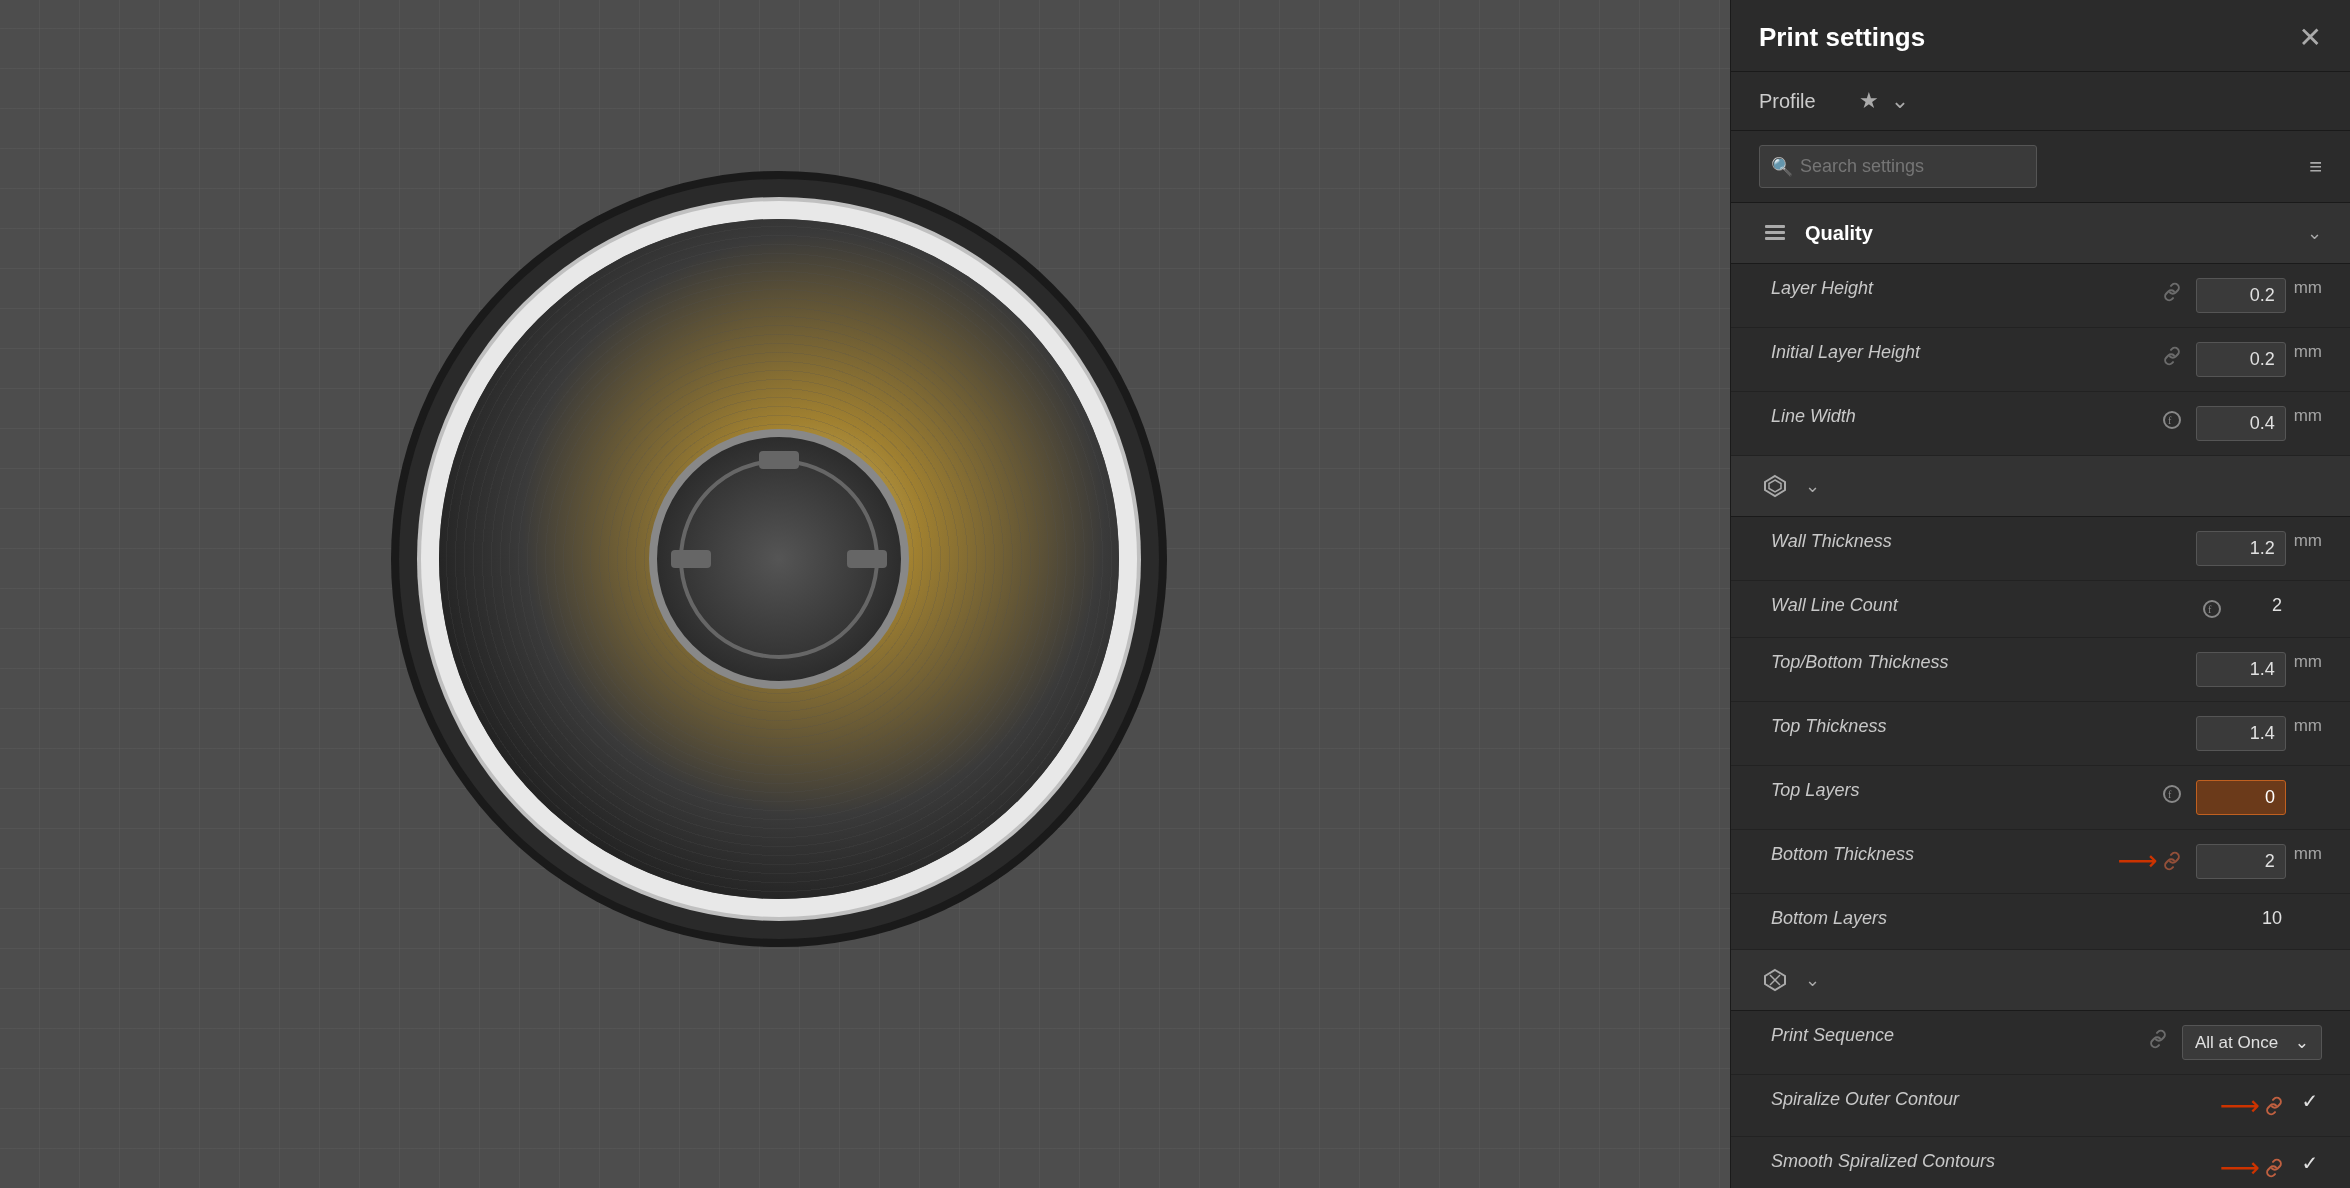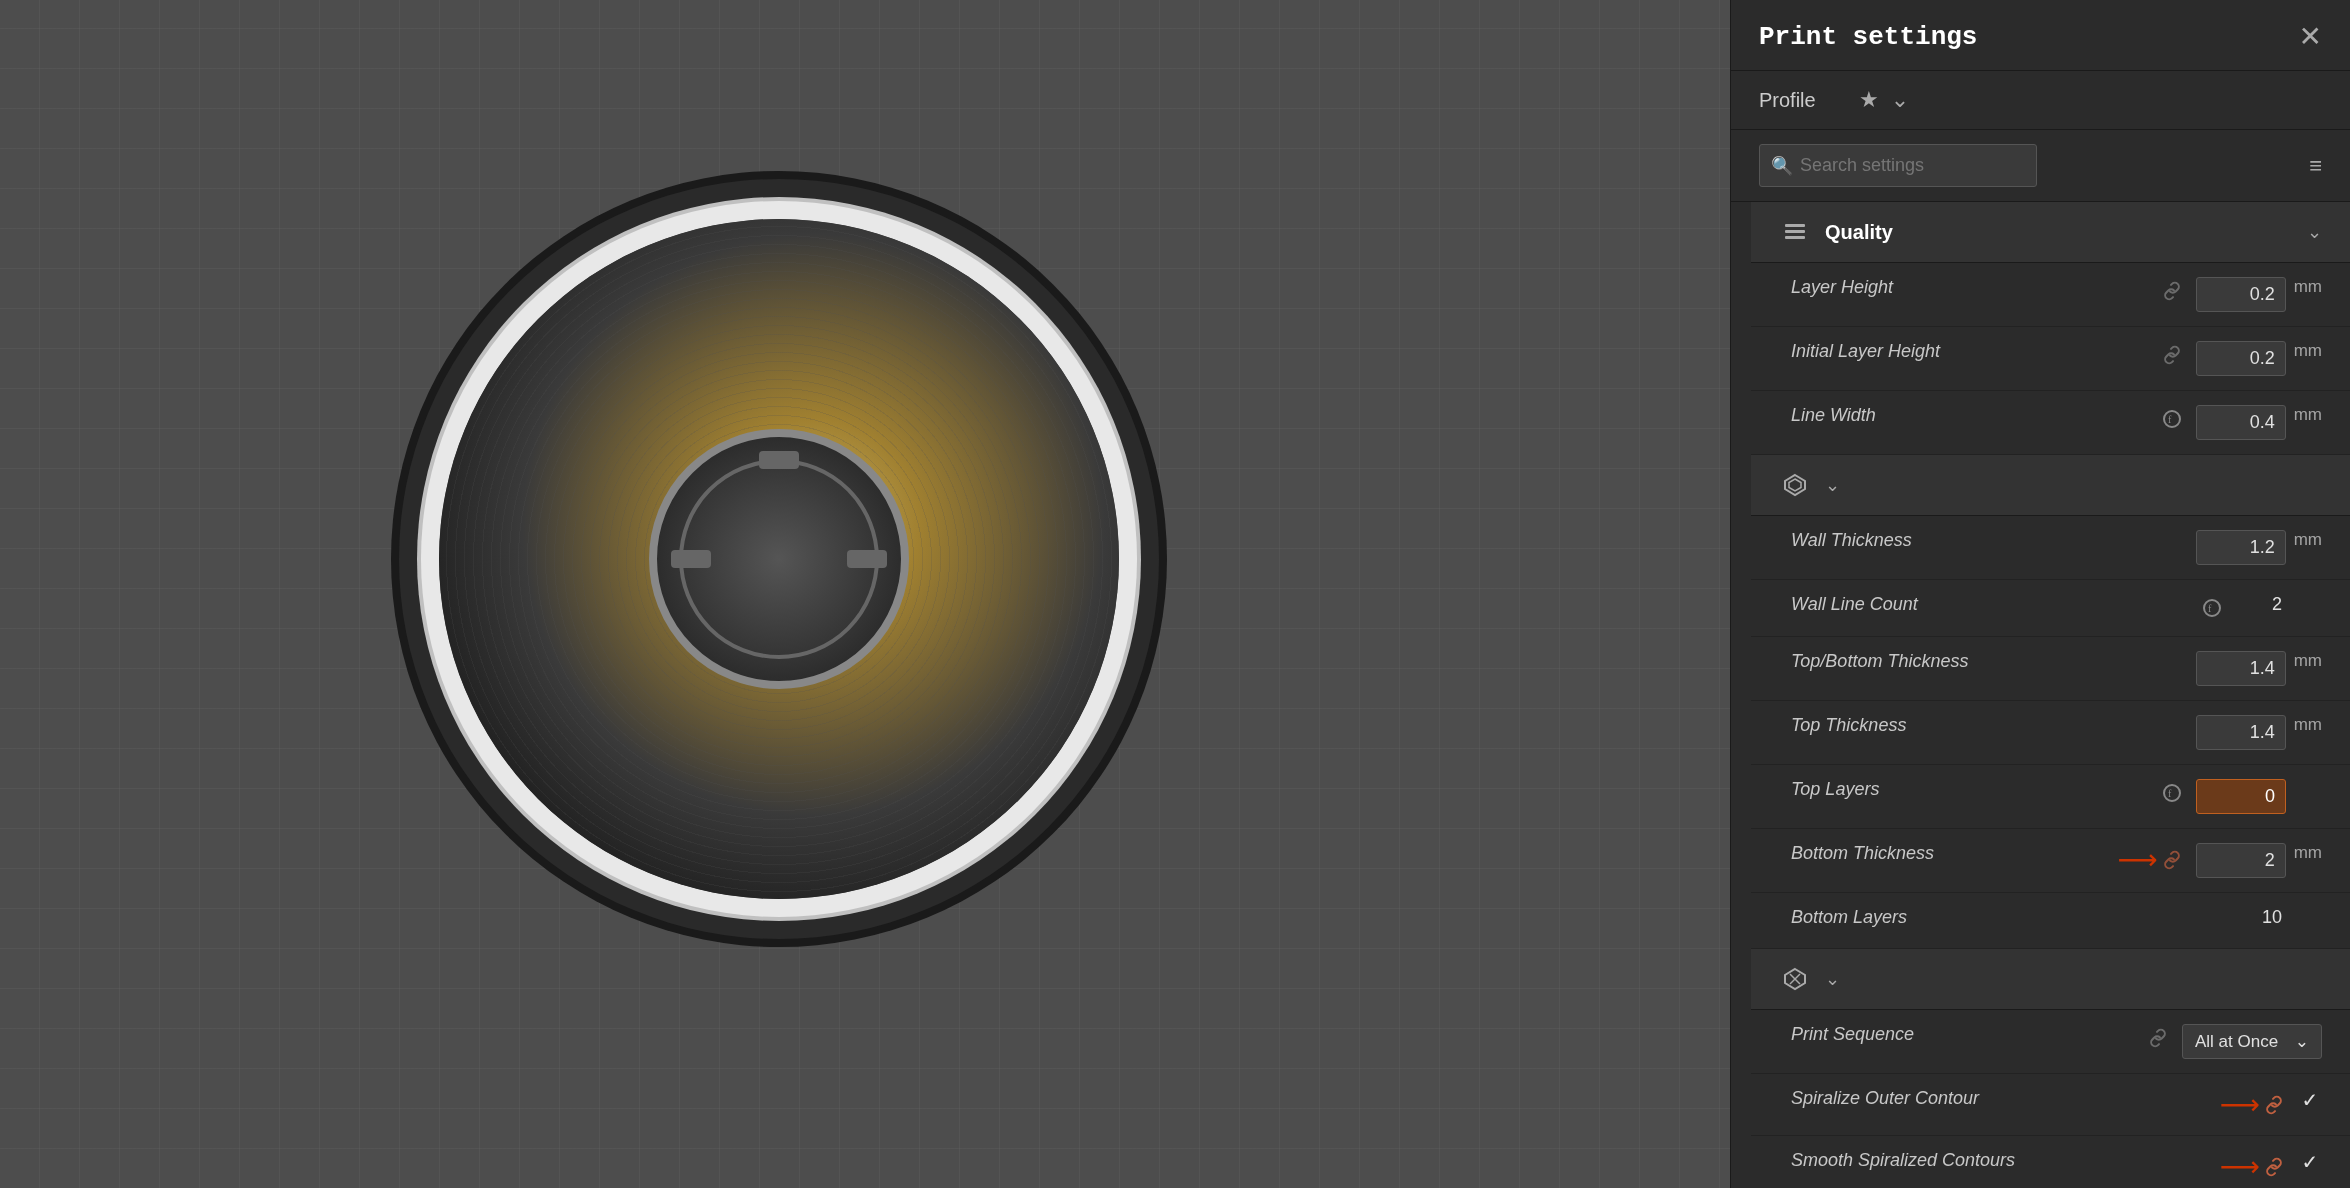--- a/index.html
+++ b/index.html
@@ -112,21 +112,20 @@
       align-items: center;
       justify-content: space-between;
       padding: 22px 28px 18px 28px;
       border-bottom: 1px solid #1a1a1a;
     }
 
     .panel-title {
       font-size: 26px;
       font-weight: 600;
       color: #ffffff;
-      font-family: Liberation Mono, monospace;
     }
 
     .close-btn {
       font-size: 28px;
       color: #aaa;
       cursor: pointer;
       line-height: 1;
     }
 
     .profile-row {
@@ -202,21 +201,20 @@
 
     .menu-icon {
       font-size: 22px;
       color: #aaa;
       cursor: pointer;
     }
 
     .settings-list {
       flex: 1;
       overflow-y: auto;
-      margin-left: 20px;
     }
 
     .settings-list::-webkit-scrollbar {
       width: 8px;
     }
     .settings-list::-webkit-scrollbar-track {
       background: #2b2b2b;
     }
     .settings-list::-webkit-scrollbar-thumb {
       background: #555;

